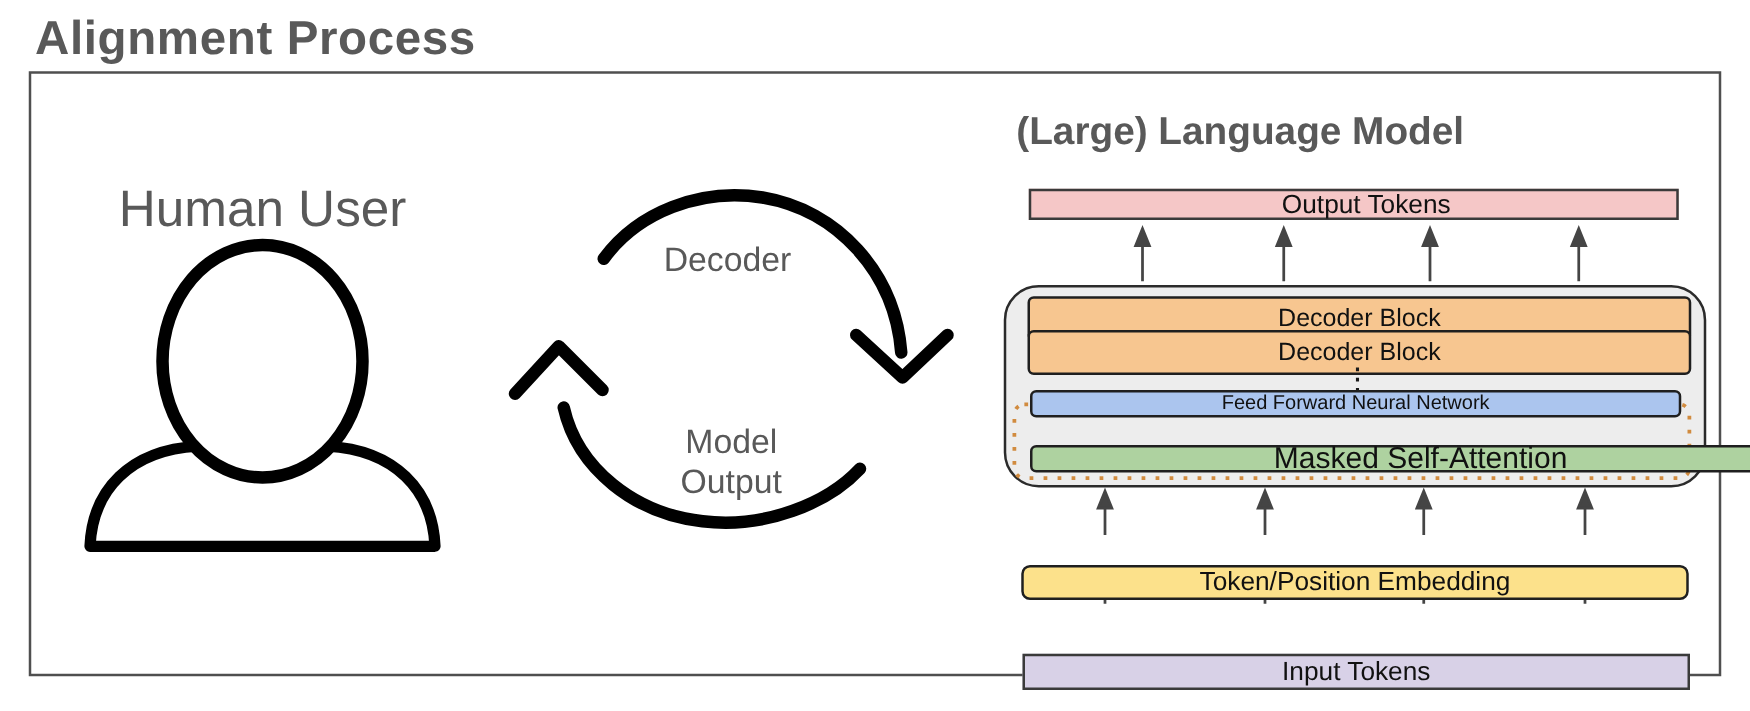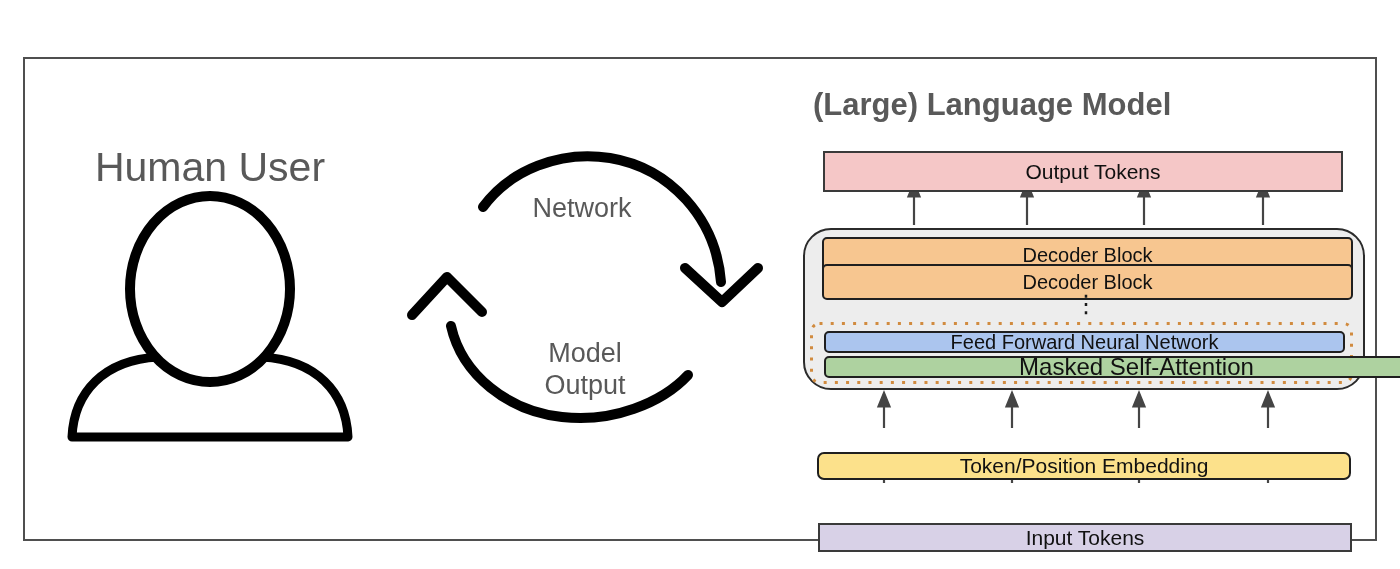--- a/index.html
+++ b/index.html
@@ -30,21 +30,21 @@
   .llm-title{
     position:absolute;left:813px;top:87px;width:540px;text-align:left;
     font-size:31px;font-weight:bold;color:var(--heading-gray,#595959);
   }
   .box{
     position:absolute;box-sizing:border-box;display:flex;
     align-items:center;justify-content:center;
     color:#111;white-space:nowrap;
   }
   .output-tokens{
-    left:823px;top:151px;width:520px;height:41px;
+    left:823px;top:151px;width:520px;height:25px;
     background:var(--pink,#f5c7c7);border:2.5px solid var(--box-border-dark,#3a3a3a);
     font-size:21px;
     padding-left:20px;
   }
   .decoder-container{
     position:absolute;left:803px;top:228px;width:562px;height:162px;
     background:var(--container-bg,#ededed);
     border:2px solid var(--container-border,#2b2b2b);
     border-radius:28px;box-sizing:border-box;
   }
@@ -53,23 +53,23 @@
     background:var(--orange,#f7c690);border:2px solid var(--box-border,#1f1f1f);
     border-radius:5px;font-size:20px;
   }
   .decoder-block-1{top:237px;}
   .decoder-block-2{top:264px;}
   .vertical-ellipsis{
     position:absolute;left:1066px;top:288px;width:40px;height:34px;
     text-align:center;font-size:24px;line-height:32px;color:#1a1a1a;
   }
   .ffnn{
-    left:824px;top:331px;width:521px;height:22px;
+    left:824px;top:312px;width:521px;height:22px;
     background:var(--blue,#abc5ee);border:2px solid var(--box-border,#1f1f1f);
-    border-radius:5px;font-size:20px;
+    border-radius:5px;font-size:16px;
   }
   .msa{
     left:824px;top:356px;width:625px;height:22px;
     background:var(--green,#aed2a0);border:2px solid var(--box-border,#1f1f1f);
     border-radius:5px;font-size:24px;
   }
   .embedding{
     left:817px;top:428px;width:534px;height:28px;
     background:var(--yellow,#fce18b);border:2px solid var(--box-border,#1f1f1f);
     border-radius:7px;font-size:21px;margin-top:24px;
@@ -83,20 +83,21 @@
   .overlay{
     position:absolute;left:0;top:0;width:1400px;height:569px;
     pointer-events:none;
   }
 </style>
 </head>
 <body>
 
 <div class="canvas">
 
+  <h1 class="page-title">Alignment Process</h1>
 
   <div class="outer-frame"></div>
 
   <div class="decoder-container"></div>
 
   <svg class="overlay" viewBox="0 0 1400 569">
 
     <g>
       <path d="M 72 437 C 74 392 104 360 158 357 L 262 357 C 316 360 346 392 348 437 Z" fill="#ffffff" stroke="#000000" stroke-width="9" stroke-linejoin="round"></path>
       <ellipse cx="210" cy="289" rx="80" ry="93" fill="#ffffff" stroke="#000000" stroke-width="10"></ellipse>
@@ -138,21 +139,21 @@
       <line x1="884" y1="483" x2="884" y2="456"></line>
       <line x1="1012" y1="483" x2="1012" y2="456"></line>
       <line x1="1139" y1="483" x2="1139" y2="456"></line>
       <line x1="1268" y1="483" x2="1268" y2="456"></line>
     </g>
 
     <rect x="811.5" y="323.5" width="540" height="59" rx="8" fill="none" stroke="#d18b3f" stroke-width="3" stroke-dasharray="3 8.2" stroke-linecap="butt"></rect>
   </svg>
 
   <div class="human-label">Human User</div>
-  <div class="cycle-label feedback-label">Network</div>
+  <div class="cycle-label feedback-label">Decoder</div>
   <div class="cycle-label model-output-label">
     <div>Model</div>
     <div>Output</div>
   </div>
 
   <div class="llm-title">(Large) Language Model</div>
 
   <div class="box output-tokens">Output Tokens</div>
 
   <div class="box decoder-block decoder-block-1">Decoder Block</div>

